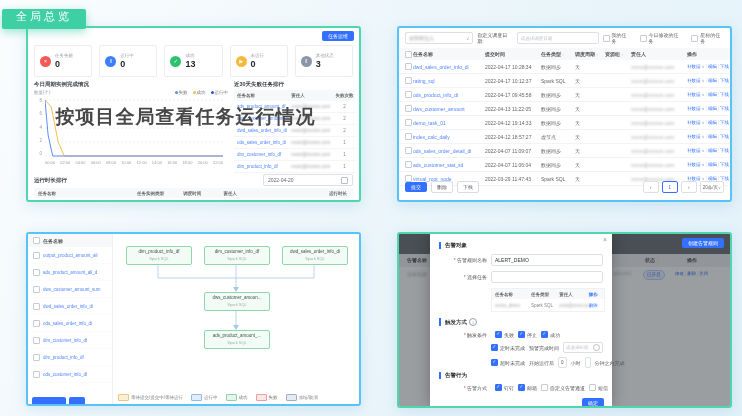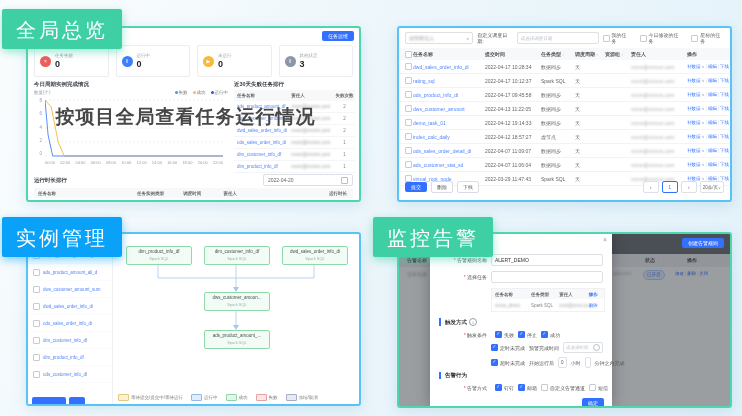--- a/index.html
+++ b/index.html
@@ -10,22 +10,22 @@
   .quad{position:absolute;width:371px;height:208px;}
   .q-tl{left:0;top:0}.q-tr{left:371px;top:0}.q-bl{left:0;top:208px}.q-br{left:371px;top:208px}
 
   .card{position:absolute;left:26px;top:26px;right:10px;bottom:6px;background:#fff;
         border-radius:3px;overflow:hidden;box-shadow:0 3px 14px rgba(90,160,200,.20);}
   .card.teal{border:2px solid #4fd6ac}
   .card.blue{border:2px solid #57c3f7}
   .q-bl .card{top:24px;bottom:10px}
   .q-br .card{top:24px;bottom:8px}
 
-  .badge{position:absolute;left:2px;top:9px;z-index:7;color:#fff;font-size:20px;letter-spacing:3px;
-         padding:8px 14px 5px;border-radius:2px;font-weight:500;}
+  .badge{position:absolute;left:2px;top:9px;z-index:7;color:#fff;font-size:11px;letter-spacing:3px;
+         padding:0 14px 5px;border-radius:2px;font-weight:500;}
   .badge.teal{background:#3ed0a4;box-shadow:0 3px 9px rgba(62,208,164,.5)}
   .badge.blue{background:#0aa2f8;box-shadow:0 3px 9px rgba(10,162,248,.5)}
 
   .caption{position:absolute;left:0;right:0;text-align:center;font-size:19px;font-weight:700;
            color:#474747;z-index:6;white-space:nowrap;letter-spacing:1px;}
   .q-tl .caption{top:104px}.q-tr .caption{top:108px}.q-bl .caption{top:84px}.q-br .caption{top:80px}
   .blur1{filter:blur(1px);opacity:.8}
   .blur2{filter:blur(.7px);opacity:.85}
   .blue-link{color:#3370ff}
   .xs-cb{width:5px;height:5px;border:1px solid #c6cbd4;border-radius:1px;background:#fff;
@@ -193,20 +193,29 @@
           <div class="stat">
             <span class="stat-ico" style="background: rgb(61, 127, 255);">
               <span>‖</span>
             </span>
             <span>
               <div class="stat-label">运行中</div>
               <div class="stat-num">0</div>
             </span>
           </div>
 
+          <div class="stat">
+            <span class="stat-ico" style="background: rgb(47, 194, 110);">
+              <span>✓</span>
+            </span>
+            <span>
+              <div class="stat-label">成功</div>
+              <div class="stat-num">13</div>
+            </span>
+          </div>
 
           <div class="stat">
             <span class="stat-ico" style="background: rgb(246, 185, 61);">
               <span>▶</span>
             </span>
             <span>
               <div class="stat-label">未运行</div>
               <div class="stat-num">0</div>
             </span>
           </div>
@@ -509,21 +518,20 @@
           <span class="pg">
               <span>20条/页</span> 
               <span class="caret">∨</span>
             </span>
         </span>
       </div>
     </div>
   </section>
 
   <section class="quad q-bl">
-    <div class="badge blue">实例管理</div>
     <div class="card blue">
       <div class="inst-list">
         <div class="il-head">
           <i class="xs-cb"></i>
           <span>任务名称</span>
         </div>
 
           <div class="il-row">
             <i class="xs-cb"></i>
             <span class="il-name blur2">output_product_amount_ali</span>
@@ -629,21 +637,20 @@
           <span class="lg-item">
             <i class="lg-box" style="background: rgb(231, 234, 242); border-color: rgb(163, 174, 199);"></i>
             <span>冻结/取消</span>
           </span>
 
       </div>
     </div>
   </section>
 
   <section class="quad q-br">
-    <div class="badge teal">监控告警</div>
     <div class="card teal">
 
       <div class="br-bg">
         <div class="br-topbar"></div>
         <div class="br-thead">
           <span class="bh-name">告警名称</span>
           <span class="bh-status"><span>状态</span> <span class="sort">↕</span></span>
           <span class="bh-op">操作</span>
         </div>
         <div class="br-trow">

